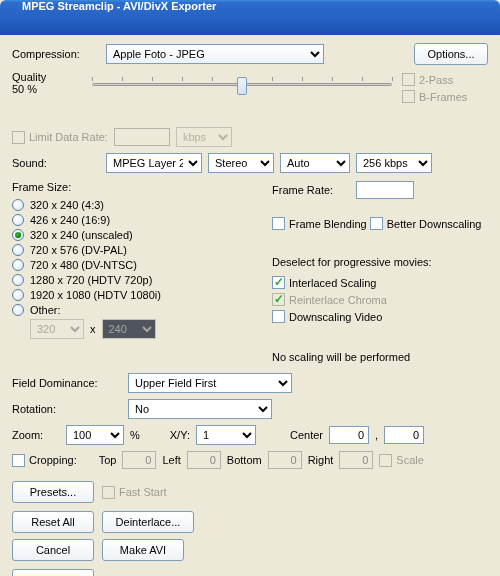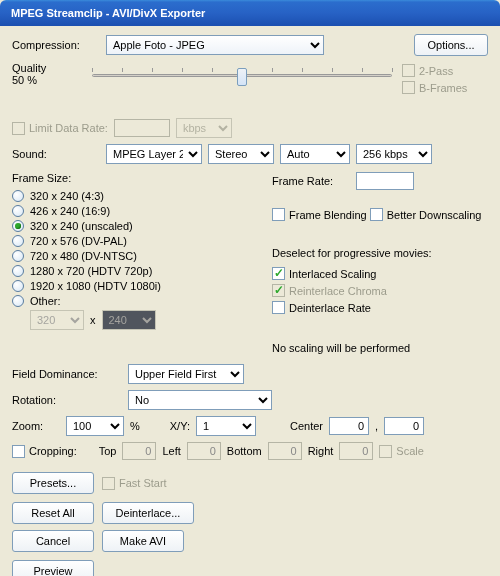--- a/index.html
+++ b/index.html
@@ -1,17 +1,17 @@
 <!DOCTYPE html>
 <html><head>
 <meta charset="utf-8">
 <style>
 * { box-sizing: border-box; margin: 0; padding: 0; font-family: Tahoma, Arial, sans-serif; font-size: 11px; }
 body { background: #ece9d8; width: 500px; height: 576px; overflow: hidden; }
-.titlebar { background: linear-gradient(to bottom, #3a8bdb 0%, #2b6dcd 8%, #2762c5 50%, #1b4fb0 100%); height: 26px; color: #fff; display: flex; align-items: center; padding: 0 11px; font-weight: bold; font-size: 13px; border-radius: 6px 6px 0 0; }
+.titlebar { background: linear-gradient(to bottom, #3a8bdb 0%, #2b6dcd 8%, #2762c5 50%, #1b4fb0 100%); height: 35px; color: #fff; display: flex; padding: 0 22px; font-weight: bold; font-size: 13px; border-radius: 6px 6px 0 0; }
 .content { padding: 8px 12px 8px 12px; }
 .row { display: flex; align-items: center; margin-bottom: 6px; gap: 6px; }
 label.lbl { color: #000; }
 select { border: 1px solid #7f9db9; background: #fff; height: 20px; font-size: 11px; padding: 1px 2px; }
 select.wide { width: 210px; background: linear-gradient(#fff,#eef3f9); }
 input[type="text"] { border: 1px solid #7f9db9; background: #fff; height: 18px; font-size: 11px; padding: 1px 4px; text-align: right; }
 input[type="text"].dis { background: #ece9d8; color: #888; border-color: #b5b5a5; }
 .btn { border: 1px solid #7f9db9; background: linear-gradient(#fff,#eef2f6); height: 22px; padding: 0 10px; border-radius: 3px; font-size: 11px; cursor: pointer; }
 .chk { display: inline-flex; align-items: center; gap: 4px; }
 .chk.dis { color: #9c9c8c; }
@@ -160,29 +160,29 @@
     <div class="chk" style="margin:2px 0">
           <span class="checkbox checked"></span>
           <span>Interlaced Scaling</span>
         </div>
     <div class="chk dis" style="margin:2px 0">
           <span class="checkbox dis checked"></span>
           <span>Reinterlace Chroma</span>
         </div>
     <div class="chk" style="margin:2px 0">
           <span class="checkbox"></span>
-          <span>Deinterlace Rate</span>
+          <span>Downscaling Video</span>
         </div>
     <div style="margin-top:26px">No scaling will be performed</div>
   </div>
 </div>
 
 <div class="row" style="margin-top:10px">
   <label class="lbl" style="width:110px">Field Dominance:</label>
-  <select style="width:116px"><option>Upper Field First</option></select>
+  <select style="width:164px"><option>Upper Field First</option></select>
 </div>
 
 <div class="row">
   <label class="lbl" style="width:110px">Rotation:</label>
   <select style="width:144px"><option>No</option></select>
 </div>
 
 <div class="row" style="margin-top:6px">
   <label class="lbl" style="width:48px">Zoom:</label>
   <select style="width:58px"><option>100</option></select>

